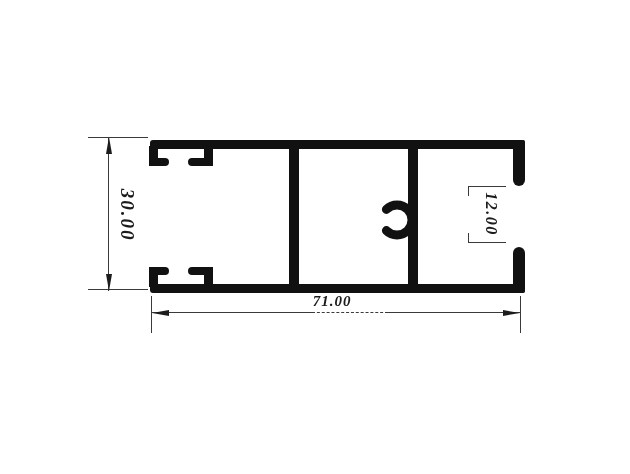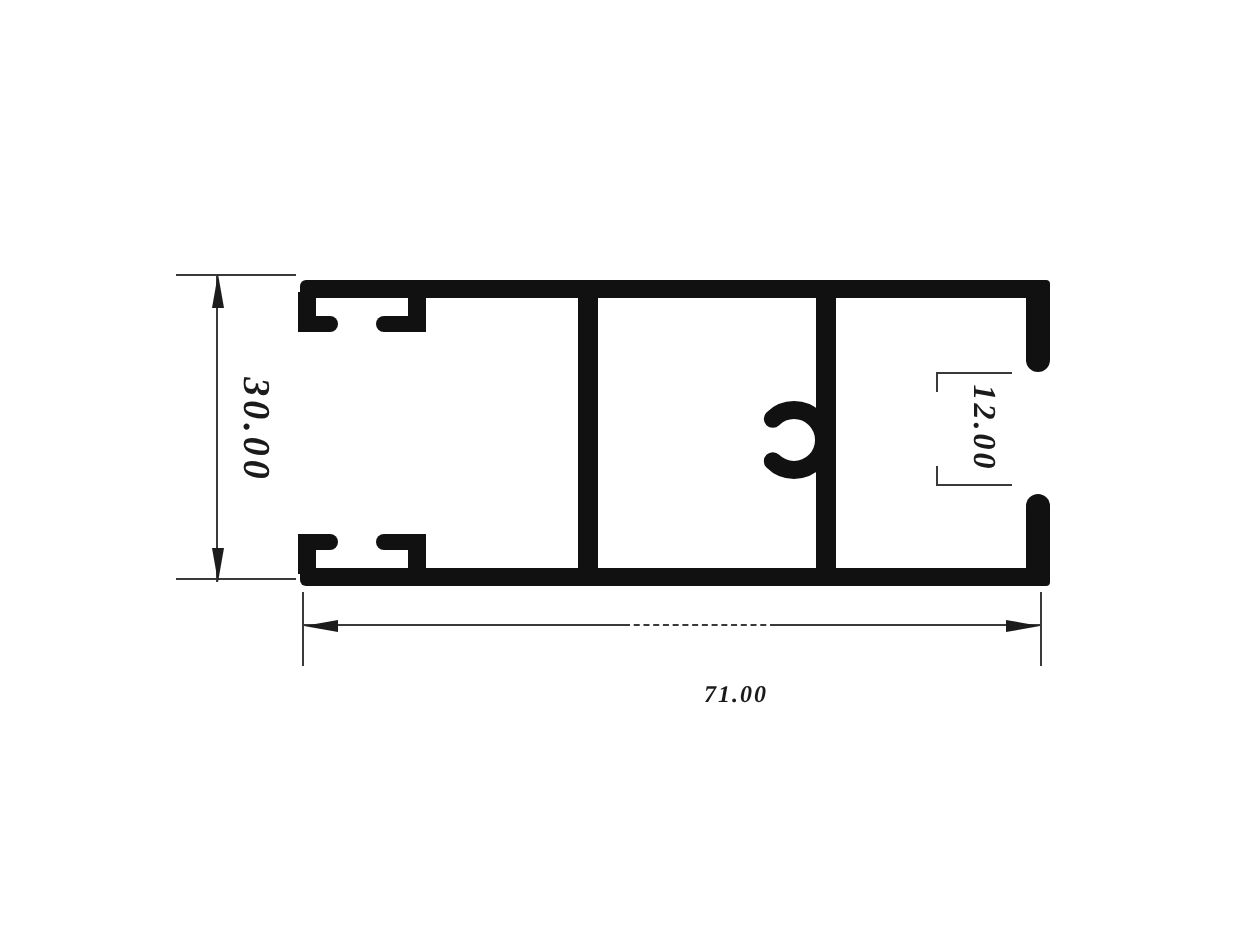--- a/index.html
+++ b/index.html
@@ -18,21 +18,21 @@
   .arr-down{border-left:3px solid transparent;border-right:3px solid transparent;border-top:17px solid #1c1c1c;}
   .arr-left{border-top:3px solid transparent;border-bottom:3px solid transparent;border-right:17px solid #1c1c1c;}
   .arr-right{border-top:3px solid transparent;border-bottom:3px solid transparent;border-left:17px solid #1c1c1c;}
   
   .dimtext{
     position:absolute;color:#1b1b1b;font-style:italic;font-weight:bold;
     text-align:center;white-space:nowrap;line-height:1;
   }
   .rot90{transform:rotate(90deg);}
   #dim-height-label{width:72px;height:22px;left:90px;top:204px;font-size:19px;letter-spacing:2px;}
-  #dim-width-label{width:96px;height:20px;left:320px;top:294px;font-size:12px;letter-spacing:1px;margin-top:47px;}
+  #dim-width-label{width:96px;height:20px;left:284px;top:294px;font-size:15px;letter-spacing:1px;}
   #dim-opening-label{width:70px;height:20px;left:454px;top:204px;font-size:16px;letter-spacing:1.5px;}
   svg{position:absolute;}
 </style>
 </head>
 <body>
 
 <div id="canvas">
 
   <div class="ink" style="left:150px;top:140px;width:375px;height:9px;border-radius:3px 2px 0 3px;"></div>
 

